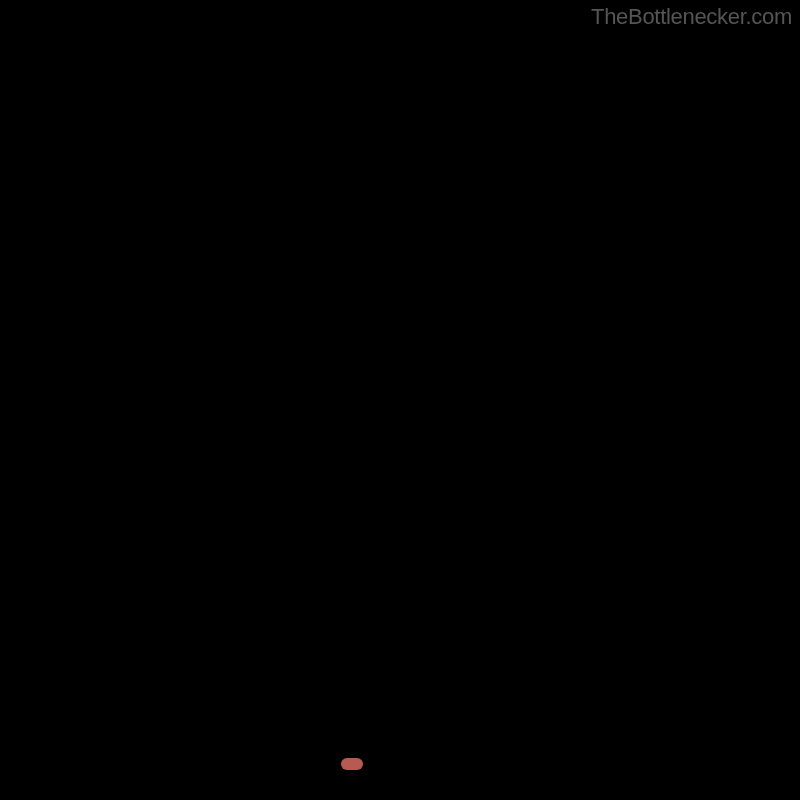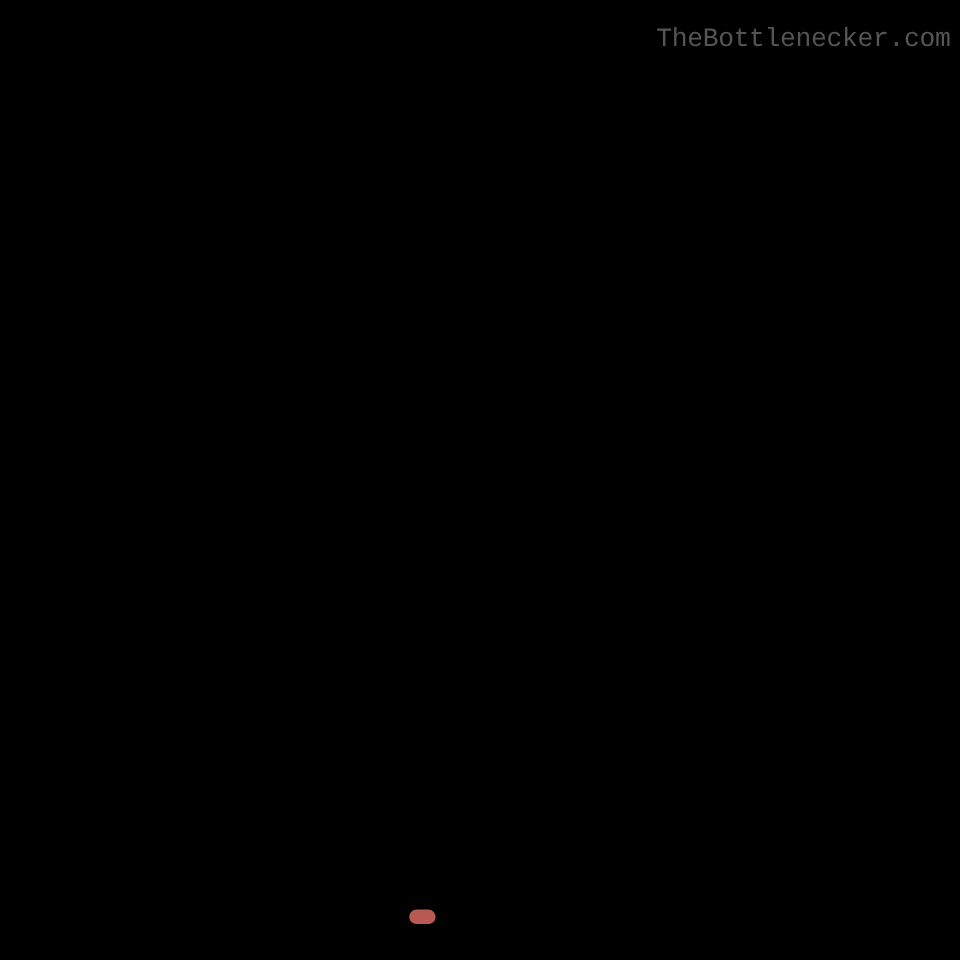--- a/index.html
+++ b/index.html
@@ -11,28 +11,27 @@
     font-family: Arial, Helvetica, sans-serif;
   }
   .wrap {
     position: relative;
     width: 800px;
     height: 800px;
     background: #000;
   }
   .watermark {
     position: absolute;
-    top: 20px;
+    top: 4px;
     right: 8px;
     color: #555;
     font-size: 22px;
     font-weight: 500;
     z-index: 10;
     letter-spacing: -0.3px;
-    font-family: Liberation Mono, monospace;
   }
   .plot {
     position: absolute;
     left: 29px;
     top: 29px;
     width: 742px;
     height: 742px;
     overflow: hidden;
   }
   

